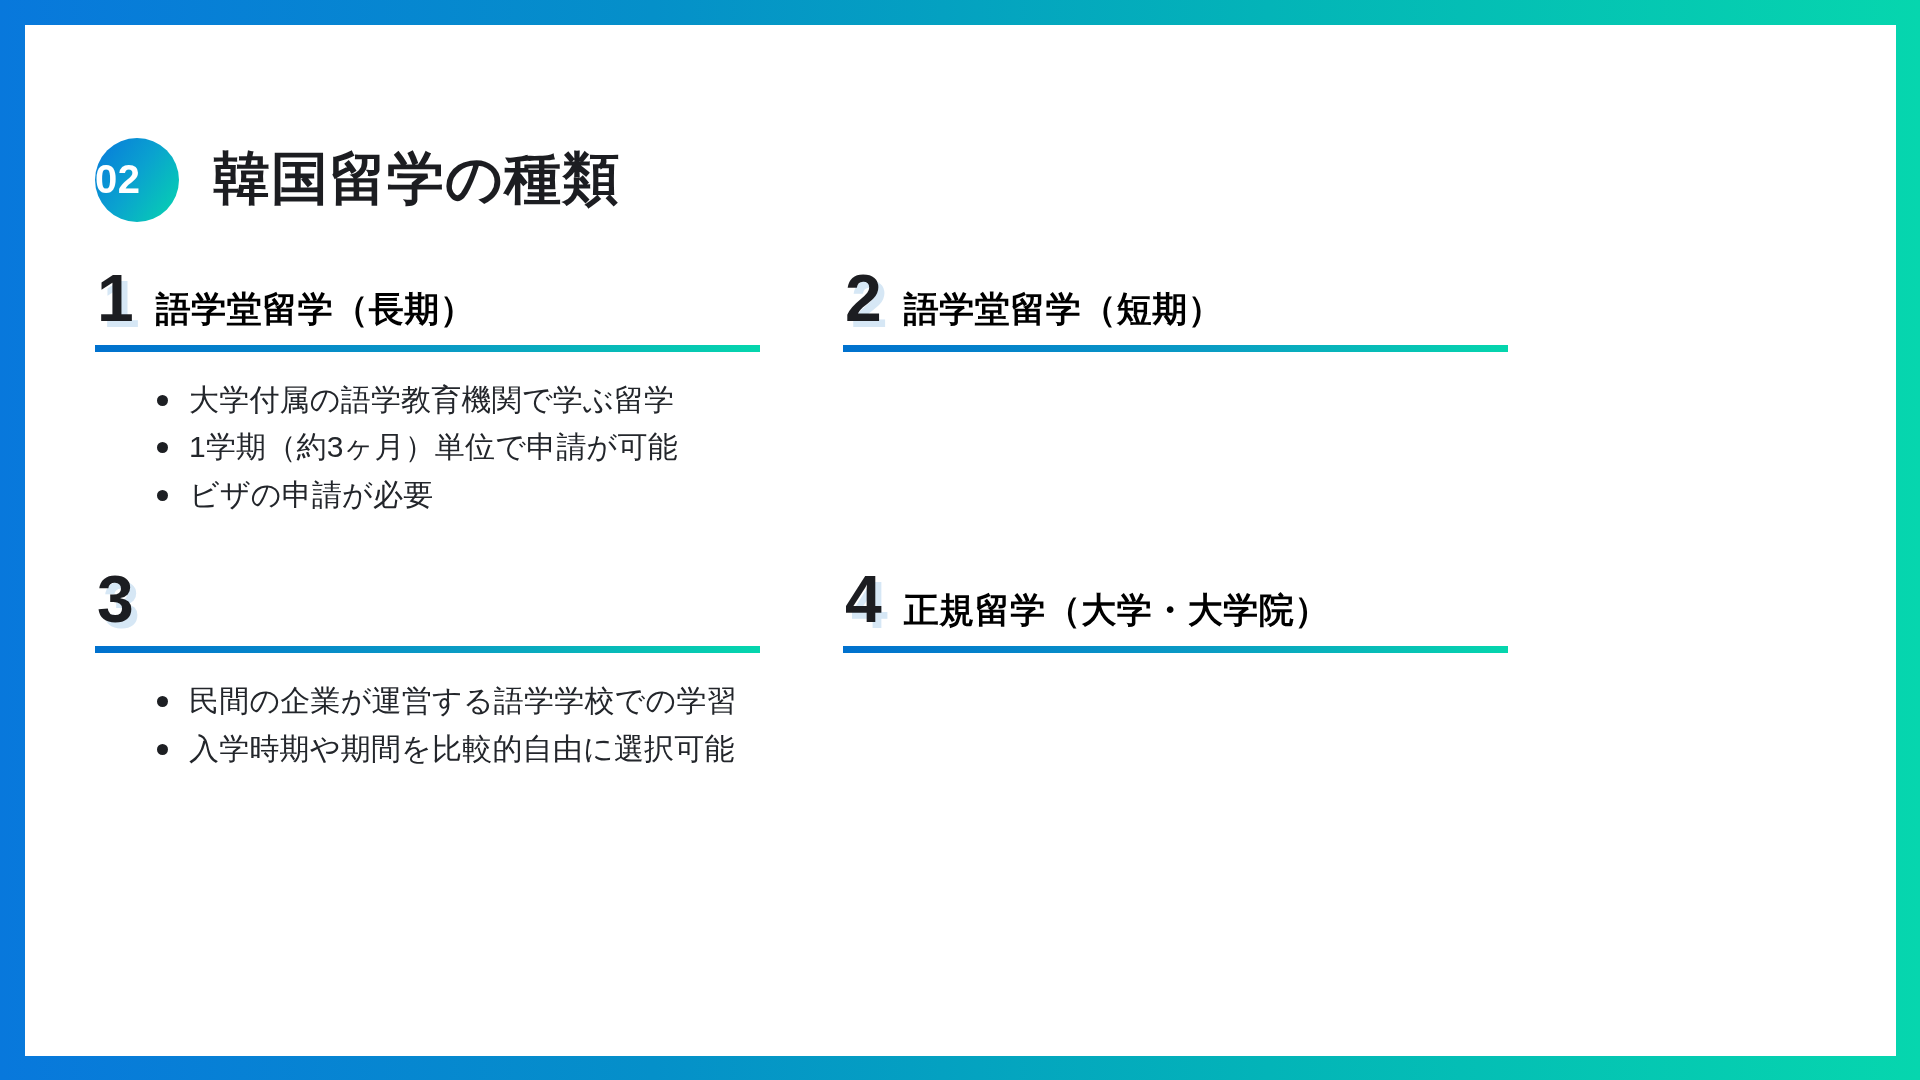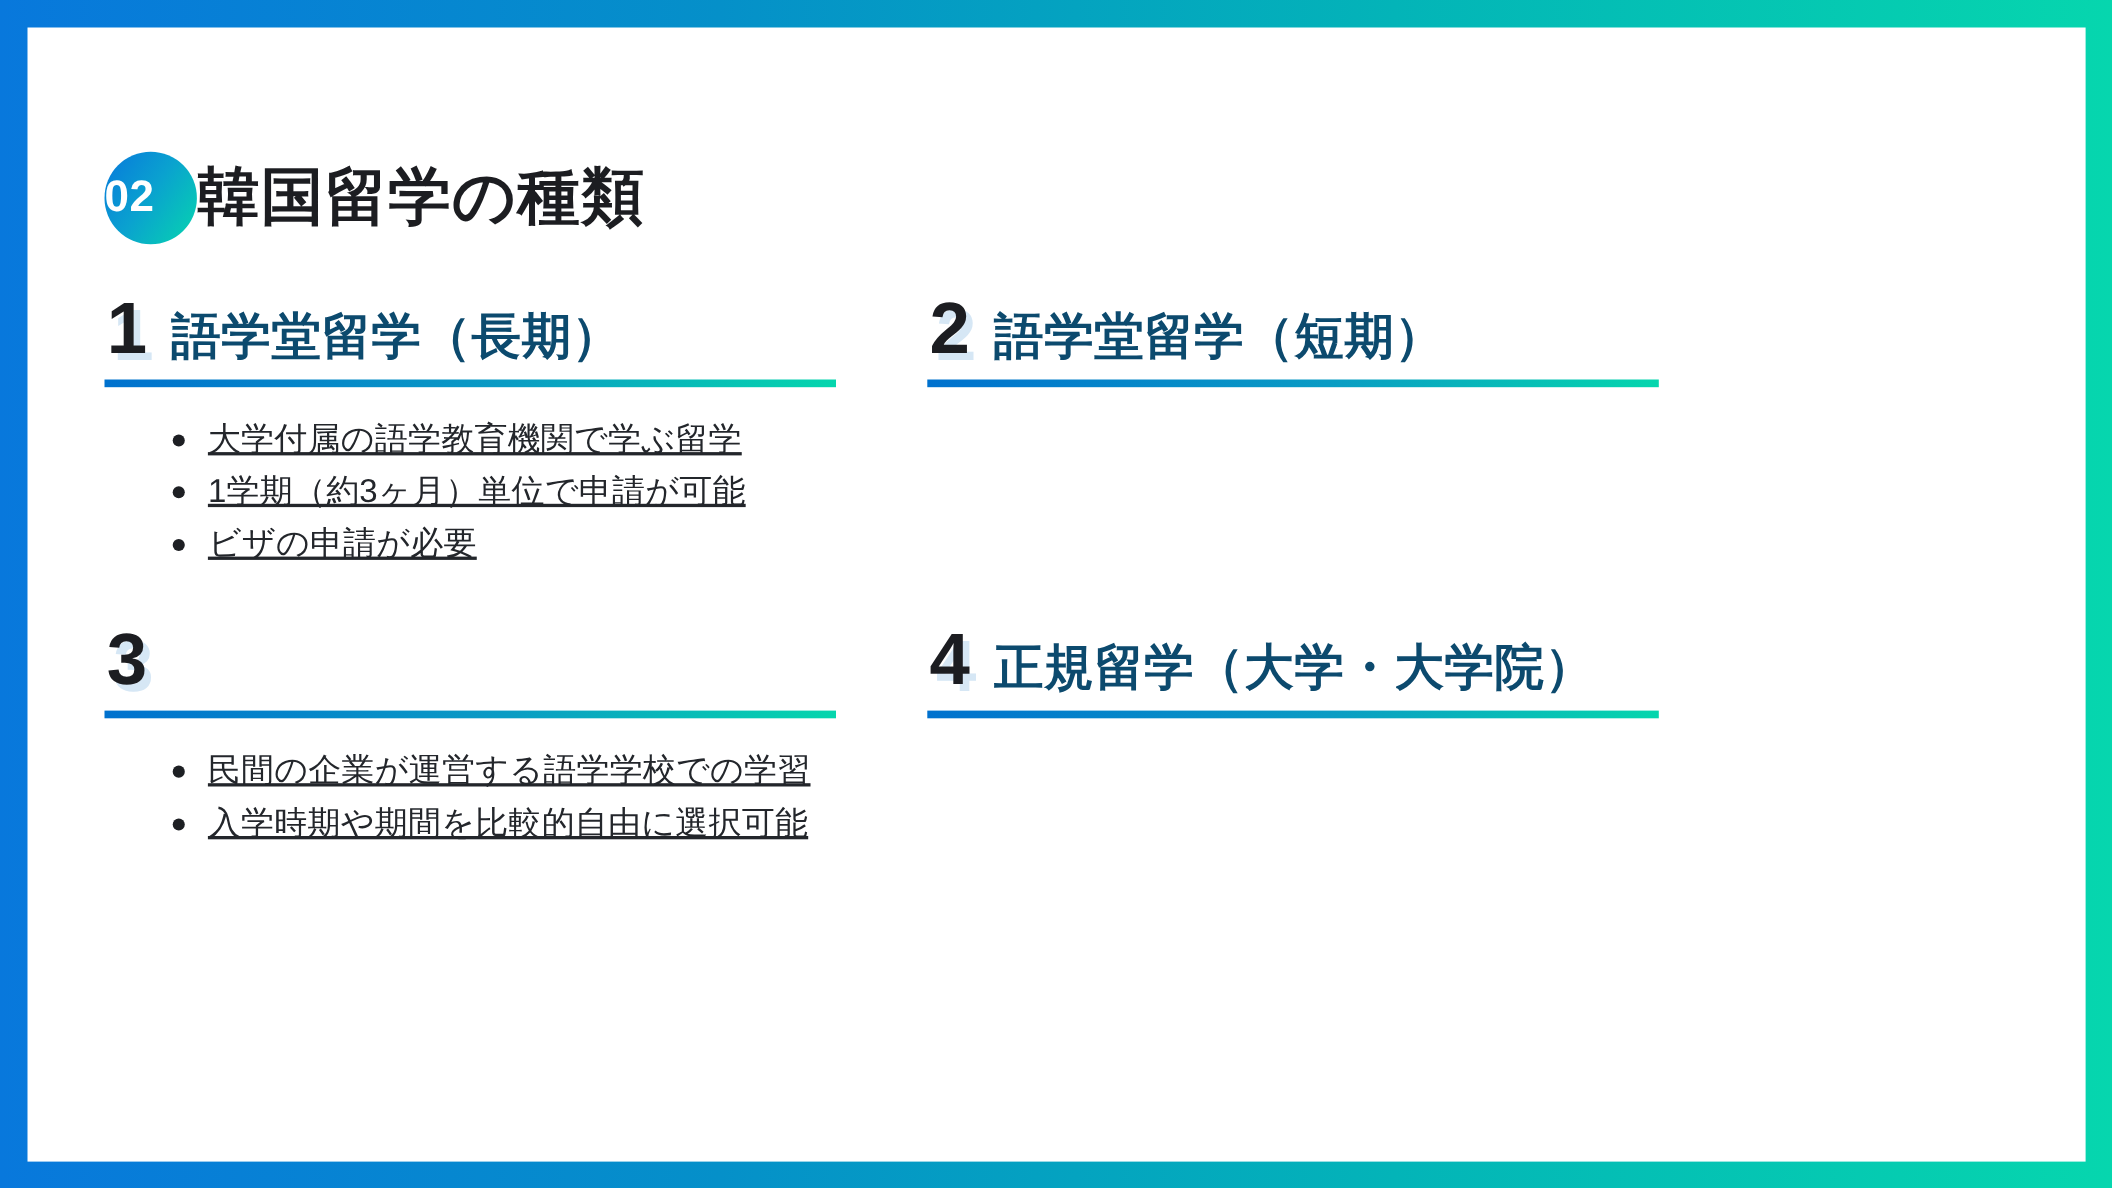--- a/index.html
+++ b/index.html
@@ -52,20 +52,21 @@
     display: flex;
     align-items: center;
     justify-content: flex-start;
     font-size: 40px;
     font-weight: 700;
     letter-spacing: 0.5px;
     flex: none;
   }
 
   .header-title {
+    margin-left: 34px;
     font-size: 57px;
     font-weight: 700;
     color: #1c1d21;
     letter-spacing: 1px;
     white-space: nowrap;
   }
 
   
   .content-grid {
     position: absolute;
@@ -93,23 +94,23 @@
     font-size: 66px;
     font-weight: 700;
     color: #1c1d21;
     line-height: 1;
     flex: none;
     text-shadow: 6px 6px 0 #d6e7f5;
   }
 
   .topic-name {
     margin-left: 22px;
-    font-size: 45px;
-    font-weight: 700;
-    color: #0c4a6e;
+    font-size: 35px;
+    font-weight: 700;
+    color: #000000;
     line-height: 1.1;
     letter-spacing: 0.5px;
     white-space: nowrap;
   }
 
   .topic-rule {
     margin-top: 14px;
     margin-left: 10px;
     height: 7px;
     width: 665px;
@@ -123,21 +124,20 @@
   }
 
   .bullet-item {
     position: relative;
     font-size: 30px;
     line-height: 1.58;
     color: #23262b;
     padding-left: 34px;
     letter-spacing: 0.2px;
     white-space: nowrap;
-    text-decoration: underline;
   }
 
   .bullet-item::before {
     content: "";
     position: absolute;
     left: 2px;
     top: 19px;
     width: 11px;
     height: 11px;
     border-radius: 50%;

